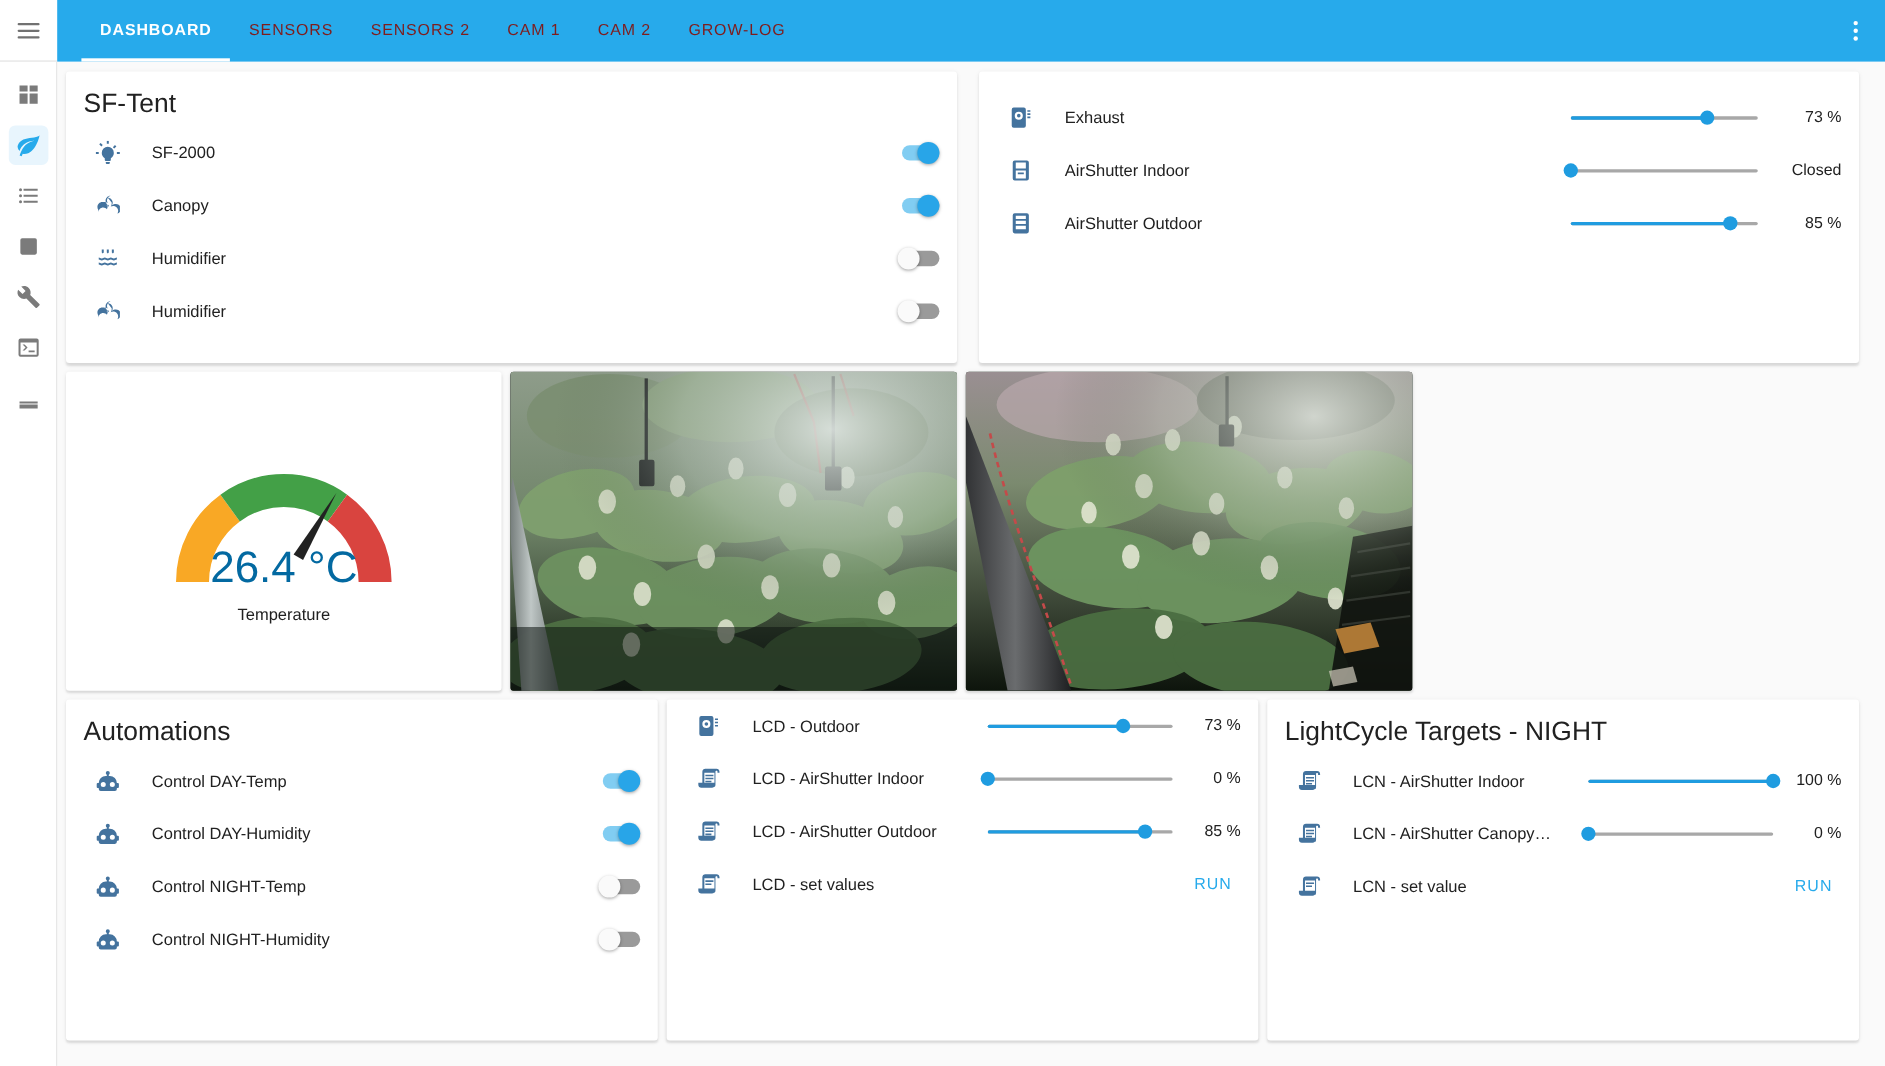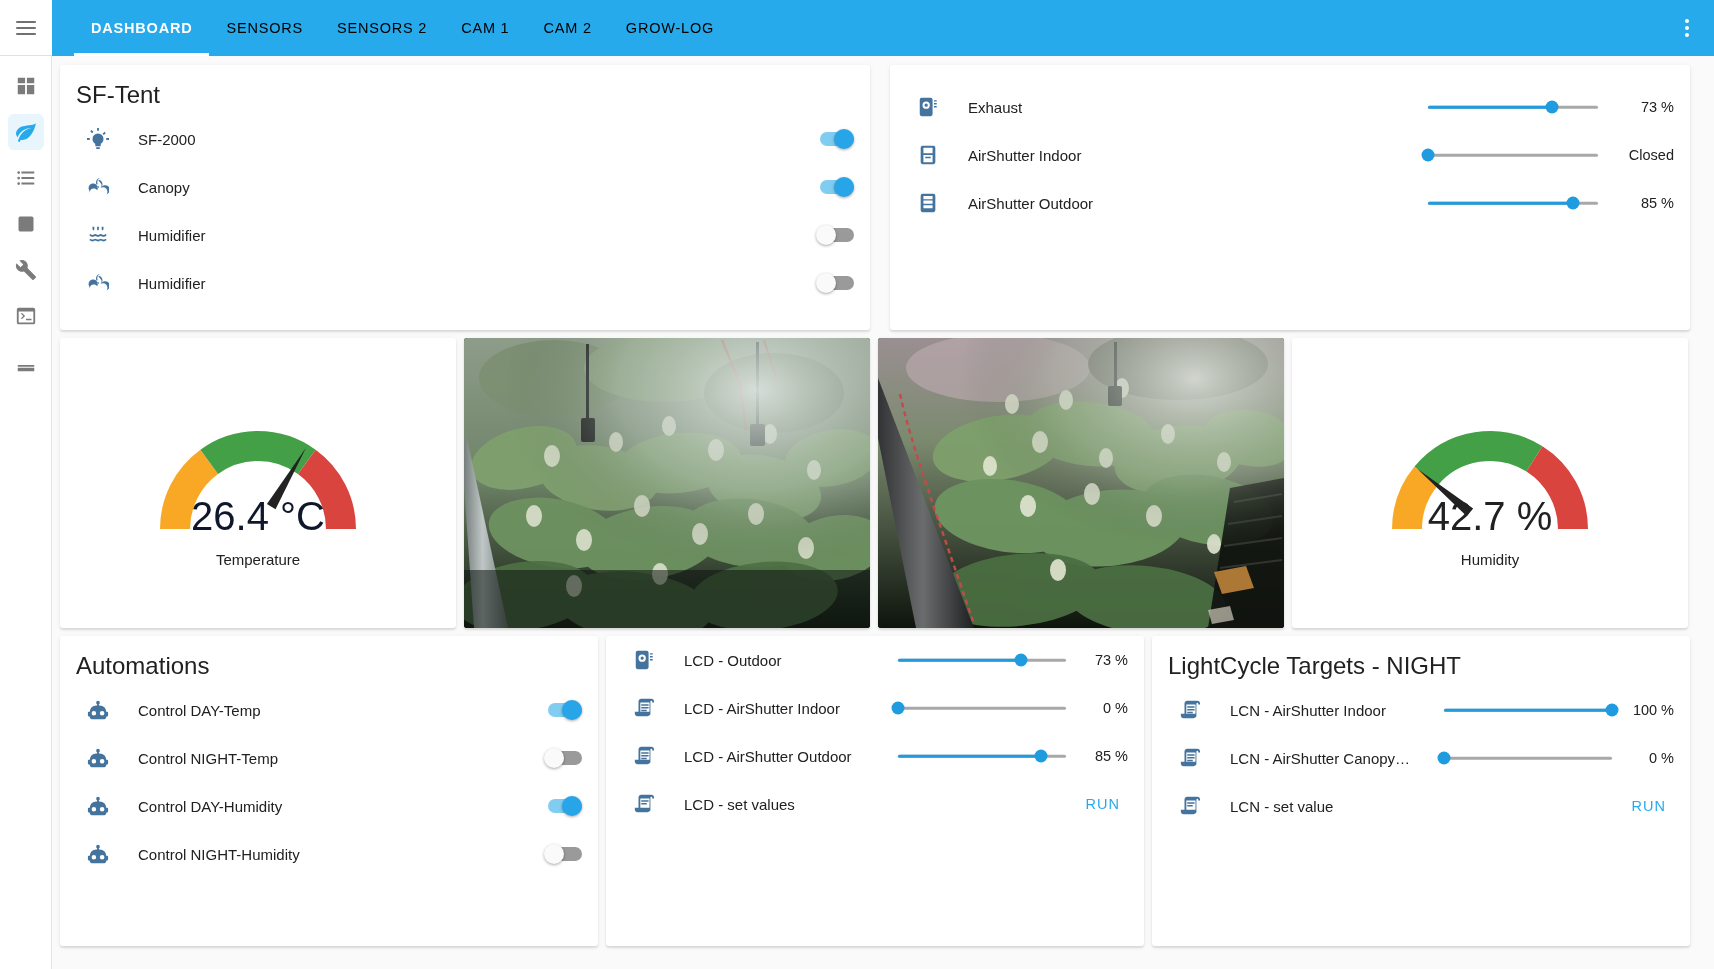--- a/index.html
+++ b/index.html
@@ -30,21 +30,21 @@
   .tabbar {
     flex: 1;
     background: #27aaeb;
     display: flex; align-items: flex-start;
     position: relative;
   }
   .tabs { display: flex; align-items: stretch; height: 100%; padding-left: 22px;}
   .tab {
     display: flex; align-items: center; justify-content: center;
     padding: 0 17px;
-    color: #000000;
+    color: #7f1d1d;
     font-size: 14.5px; font-weight: 500;
     letter-spacing: 0.8px;
     cursor: pointer;
     position: relative;
     white-space: nowrap;
   }
   .tab.active { color: #ffffff; font-weight: 700; }
   .tab.active::after {
     content: ""; position: absolute; left: 0; right: 0; bottom: 0;
     height: 3px; background: #ffffff;
@@ -390,21 +390,21 @@
 
   </div>
 
   <div class="row2">
     <div class="card card-gauge" id="gauge-0">
         <div class="gauge-box"><svg width="244" height="142" viewBox="0 0 244 142">
             <path d="M39 130 A83 83 0 0 1 73.21382405972471 62.851589466879375" stroke="#f9a825" stroke-width="30" fill="none"></path>
             <path d="M73.21382405972471 62.851589466879375 A83 83 0 0 1 170.78617594027526 62.851589466879346" stroke="#43a047" stroke-width="30" fill="none"></path>
             <path d="M170.78617594027526 62.851589466879346 A83 83 0 0 1 205 129.99999999999997" stroke="#d9443f" stroke-width="30" fill="none"></path>
             <path d="M169.8498930805349 49.09024946162931 L139.53878694452936 110.16591437664933 L130.93136667448994 105.07550021914561 Z" fill="#222"></path>
-          </svg><div style="position:absolute;left:0;right:0;bottom:2px;text-align:center;font-size:40px;color:#0f172a;">26.4 °C</div></div>
+          </svg><div style="position:absolute;left:0;right:0;bottom:2px;text-align:center;font-size:40px;color:#0369a1;">26.4 °C</div></div>
         <div class="gauge-label">Temperature</div>
       </div>
     <div class="card card-cam">
       <svg class="cam-img" viewBox="0 0 406 290" preserveAspectRatio="xMidYMid slice">
         <defs>
           <radialGradient id="mist1" cx="72%" cy="18%" r="62%">
             <stop offset="0%" stop-color="#dfe6e2" stop-opacity="0.92"></stop>
             <stop offset="55%" stop-color="#b8c4bb" stop-opacity="0.45"></stop>
             <stop offset="100%" stop-color="#5d6b58" stop-opacity="0"></stop>
           </radialGradient>
@@ -533,29 +533,20 @@
           <path d="M356 164 L404 156"></path>
             <path d="M350 186 L404 178"></path>
           <path d="M346 208 L404 200"></path>
             <path d="M342 230 L404 222"></path>
         </g>
         <path d="M336 234 L368 228 L376 250 L344 256 Z" fill="#c98a3c" opacity="0.85"></path>
         <path d="M330 272 L352 268 L356 282 L334 286 Z" fill="#cfc9ba" opacity="0.7"></path>
         <rect width="406" height="290" fill="url(#mist2)"></rect>
       </svg>
     </div>
-    <div class="card card-gauge" id="gauge-1">
-        <div class="gauge-box"><svg width="244" height="142" viewBox="0 0 244 142">
-            <path d="M39 130 A83 83 0 0 1 58.047400849609495 77.09380885085875" stroke="#f9a825" stroke-width="30" fill="none"></path>
-            <path d="M58.047400849609495 77.09380885085875 A83 83 0 0 1 166.47362398325666 59.92078218333272" stroke="#43a047" stroke-width="30" fill="none"></path>
-            <path d="M166.47362398325666 59.92078218333272 A83 83 0 0 1 205 129.99999999999997" stroke="#d9443f" stroke-width="30" fill="none"></path>
-            <path d="M49.57175517907581 70.08214496362316 L105.15377563657292 109.57441005265513 L98.77953573908603 117.27954248041301 Z" fill="#222"></path>
-          </svg><div style="position:absolute;left:0;right:0;bottom:2px;text-align:center;font-size:40px;color:#212121;">42.7 %</div></div>
-        <div class="gauge-label">Humidity</div>
-      </div>
   </div>
 
   <div class="row3">
     <div class="card card-auto">
       <div class="card-title">Automations</div>
       <div id="auto-rows">
           <div class="ent-row">
             <div class="ent-icon">
               <svg width="22" height="22" viewBox="0 0 24 24" fill="currentColor">
                 <path d="M12 2a2 2 0 012 2c0 .74-.4 1.39-1 1.73V7h1a7 7 0 017 7h1a1 1 0 011 1v3a1 1 0 01-1 1h-1v1a2 2 0 01-2 2H5a2 2 0 01-2-2v-1H2a1 1 0 01-1-1v-3a1 1 0 011-1h1a7 7 0 017-7h1V5.73c-.6-.34-1-.99-1-1.73a2 2 0 012-2M7.5 13a2.5 2.5 0 100 5 2.5 2.5 0 000-5m9 0a2.5 2.5 0 100 5 2.5 2.5 0 000-5z"></path>
@@ -566,34 +557,34 @@
               <div class="track"></div>
               <div class="knob"></div>
             </div>
           </div>
           <div class="ent-row">
             <div class="ent-icon">
               <svg width="22" height="22" viewBox="0 0 24 24" fill="currentColor">
                 <path d="M12 2a2 2 0 012 2c0 .74-.4 1.39-1 1.73V7h1a7 7 0 017 7h1a1 1 0 011 1v3a1 1 0 01-1 1h-1v1a2 2 0 01-2 2H5a2 2 0 01-2-2v-1H2a1 1 0 01-1-1v-3a1 1 0 011-1h1a7 7 0 017-7h1V5.73c-.6-.34-1-.99-1-1.73a2 2 0 012-2M7.5 13a2.5 2.5 0 100 5 2.5 2.5 0 000-5m9 0a2.5 2.5 0 100 5 2.5 2.5 0 000-5z"></path>
               </svg>
             </div>
+            <div class="ent-name">Control DAY-Humidity</div>
+            <div class="toggle on">
+              <div class="track"></div>
+              <div class="knob"></div>
+            </div>
+          </div>
+          <div class="ent-row">
+            <div class="ent-icon">
+              <svg width="22" height="22" viewBox="0 0 24 24" fill="currentColor">
+                <path d="M12 2a2 2 0 012 2c0 .74-.4 1.39-1 1.73V7h1a7 7 0 017 7h1a1 1 0 011 1v3a1 1 0 01-1 1h-1v1a2 2 0 01-2 2H5a2 2 0 01-2-2v-1H2a1 1 0 01-1-1v-3a1 1 0 011-1h1a7 7 0 017-7h1V5.73c-.6-.34-1-.99-1-1.73a2 2 0 012-2M7.5 13a2.5 2.5 0 100 5 2.5 2.5 0 000-5m9 0a2.5 2.5 0 100 5 2.5 2.5 0 000-5z"></path>
+              </svg>
+            </div>
             <div class="ent-name">Control NIGHT-Temp</div>
             <div class="toggle off">
-              <div class="track"></div>
-              <div class="knob"></div>
-            </div>
-          </div>
-          <div class="ent-row">
-            <div class="ent-icon">
-              <svg width="22" height="22" viewBox="0 0 24 24" fill="currentColor">
-                <path d="M12 2a2 2 0 012 2c0 .74-.4 1.39-1 1.73V7h1a7 7 0 017 7h1a1 1 0 011 1v3a1 1 0 01-1 1h-1v1a2 2 0 01-2 2H5a2 2 0 01-2-2v-1H2a1 1 0 01-1-1v-3a1 1 0 011-1h1a7 7 0 017-7h1V5.73c-.6-.34-1-.99-1-1.73a2 2 0 012-2M7.5 13a2.5 2.5 0 100 5 2.5 2.5 0 000-5m9 0a2.5 2.5 0 100 5 2.5 2.5 0 000-5z"></path>
-              </svg>
-            </div>
-            <div class="ent-name">Control DAY-Humidity</div>
-            <div class="toggle on">
               <div class="track"></div>
               <div class="knob"></div>
             </div>
           </div>
           <div class="ent-row">
             <div class="ent-icon">
               <svg width="22" height="22" viewBox="0 0 24 24" fill="currentColor">
                 <path d="M12 2a2 2 0 012 2c0 .74-.4 1.39-1 1.73V7h1a7 7 0 017 7h1a1 1 0 011 1v3a1 1 0 01-1 1h-1v1a2 2 0 01-2 2H5a2 2 0 01-2-2v-1H2a1 1 0 01-1-1v-3a1 1 0 011-1h1a7 7 0 017-7h1V5.73c-.6-.34-1-.99-1-1.73a2 2 0 012-2M7.5 13a2.5 2.5 0 100 5 2.5 2.5 0 000-5m9 0a2.5 2.5 0 100 5 2.5 2.5 0 000-5z"></path>
               </svg>
             </div>

